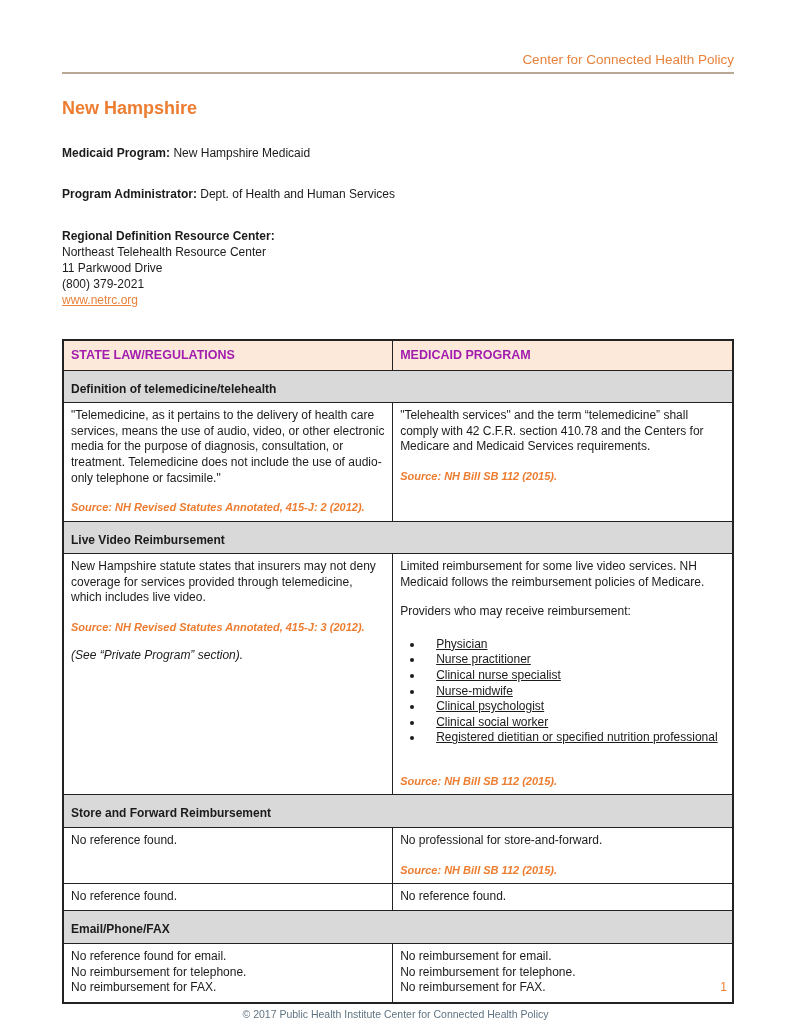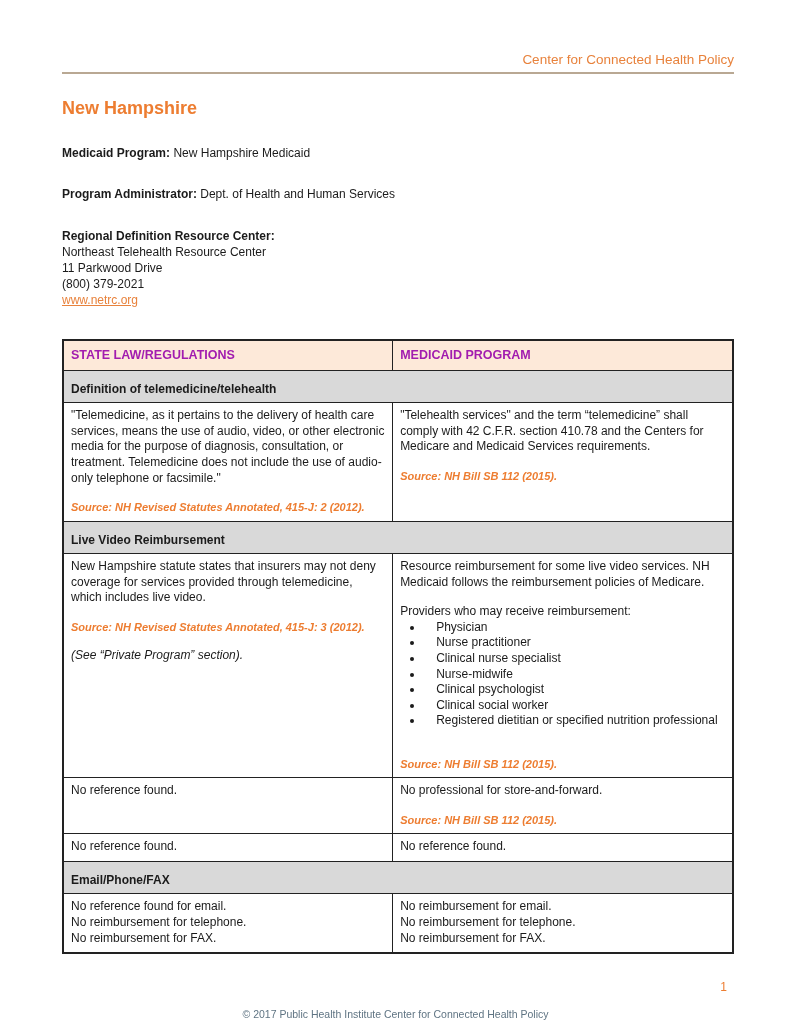--- a/index.html
+++ b/index.html
@@ -70,23 +70,24 @@
     color: #ed7d31;
     font-weight: bold;
     font-style: italic;
     font-size: 11px;
     margin-top: 14px !important;
   }
   .src-low { margin-top: 28px !important; }
   .note { font-style: italic; margin-top: 14px !important; }
   .gap-top { margin-top: 14px !important; }
   ul.providers {
-    margin: 0 0 0 24px;
+    margin: 17px 0 0 24px;
     padding: 0;
     list-style: disc outside;
+    text-decoration: underline;
   }
   ul.providers li { padding-left: 12px; margin: 0; }
   .pad-row td { padding-bottom: 14px; }
 
   .page-number {
     position: absolute;
     right: 64px;
     bottom: 30px;
     color: #ed7d31;
     font-size: 12px;
@@ -153,35 +154,38 @@
       <tr class="sec">
         <td colspan="2">Live Video Reimbursement</td>
       </tr>
       <tr>
         <td class="cell col-left">
           <p>New Hampshire statute states that insurers may not deny coverage for services provided through telemedicine, which includes live video.</p>
           <p class="src">Source: NH Revised Statutes Annotated, 415-J: 3 (2012).</p>
           <p class="note">(See “Private Program” section).</p>
         </td>
         <td class="cell col-right">
-          <p>Resource reimbursement for some live video services.  NH Medicaid follows the reimbursement policies of Medicare.</p>
+          <p>Limited reimbursement for some live video services.  NH Medicaid follows the reimbursement policies of Medicare.</p>
           <p class="gap-top">Providers who may receive reimbursement:</p>
           <ul class="providers">
             <li>Physician</li>
             <li>Nurse practitioner</li>
             <li>Clinical nurse specialist</li>
             <li>Nurse-midwife</li>
             <li>Clinical psychologist</li>
             <li>Clinical social worker</li>
             <li>Registered dietitian or specified nutrition professional</li>
           </ul>
           <p class="src src-low">Source: NH Bill SB 112 (2015).</p>
         </td>
       </tr>
 
+      <tr class="sec">
+        <td colspan="2">Store and Forward Reimbursement</td>
+      </tr>
       <tr>
         <td class="cell col-left">
           <p>No reference found.</p>
         </td>
         <td class="cell col-right">
           <p>No professional for store-and-forward.</p>
           <p class="src">Source: NH Bill SB 112 (2015).</p>
         </td>
       </tr>
 

